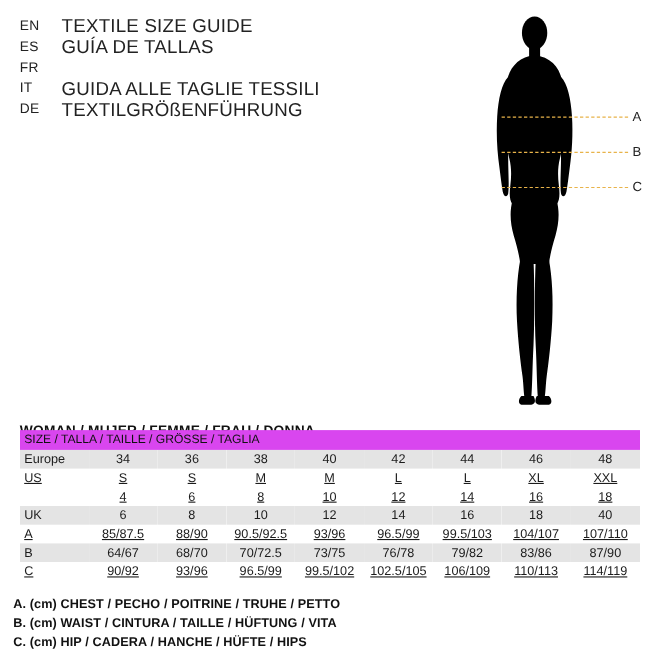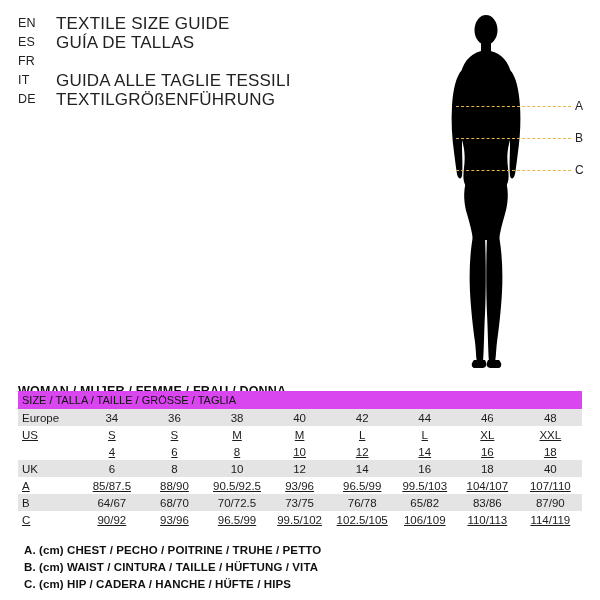--- a/index.html
+++ b/index.html
@@ -97,21 +97,21 @@
     height: 18px;
   }
   tr.band-light td { background: #e4e4e4; }
   tr.band-white td { background: #ffffff; text-decoration: underline; }
   td.col-label { width: 78px; text-align: left; padding-left: 6px; }
   td.col-val { text-align: center; }
 
   
   .footnotes {
     position: absolute;
-    left: 24px; top: 542px;
+    left: 12px; top: 542px;
     width: 560px;
   }
   .footnote {
     font-size: 11.5px;
     font-weight: bold;
     color: #111;
     line-height: 17px;
     letter-spacing: 0.1px;
   }
 </style>
@@ -289,21 +289,21 @@
           <td class="col-val">107/110</td>
         </tr>
 
         <tr class="band-light">
           <td class="col-label">B</td>
           <td class="col-val">64/67</td>
           <td class="col-val">68/70</td>
           <td class="col-val">70/72.5</td>
           <td class="col-val">73/75</td>
           <td class="col-val">76/78</td>
-          <td class="col-val">65/82</td>
+          <td class="col-val">79/82</td>
           <td class="col-val">83/86</td>
           <td class="col-val">87/90</td>
         </tr>
 
         <tr class="band-white">
           <td class="col-label">C</td>
           <td class="col-val">90/92</td>
           <td class="col-val">93/96</td>
           <td class="col-val">96.5/99</td>
           <td class="col-val">99.5/102</td>

